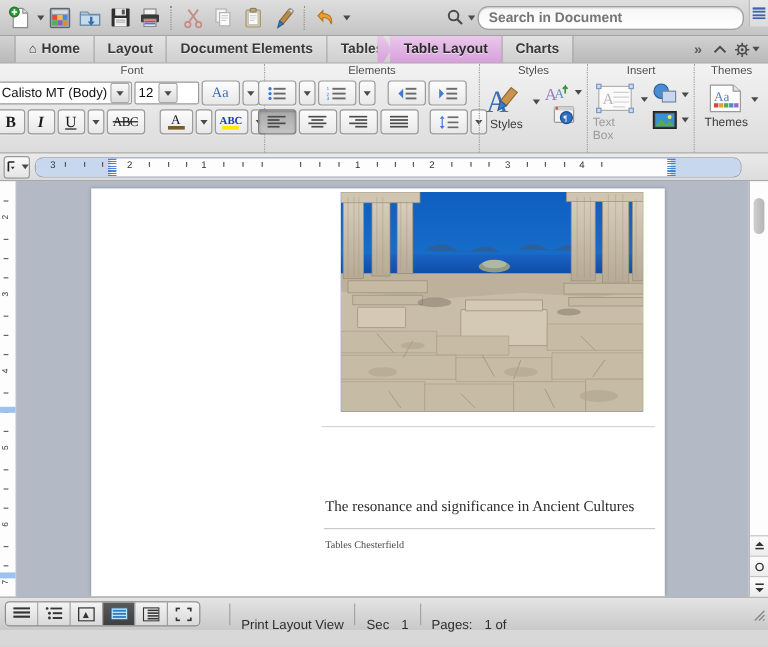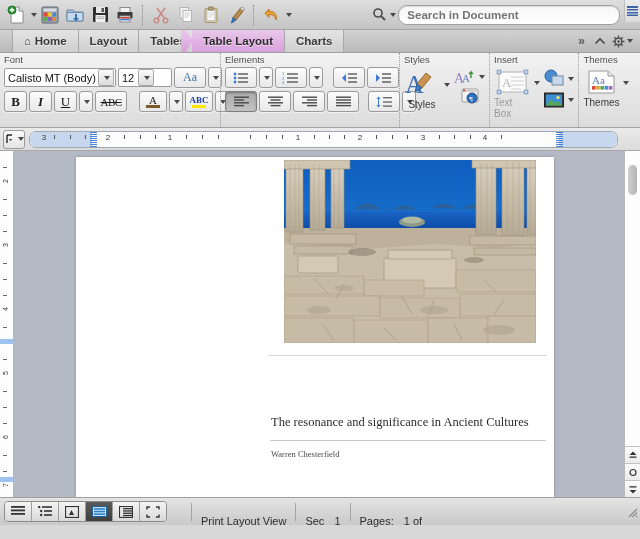--- a/index.html
+++ b/index.html
@@ -89,21 +89,21 @@
   .tab.preactive{border-right:none;padding-right:6px;}
   .home-ico{font-size:11px;}
   .tabright{margin-left:auto;display:flex;align-items:center;gap:6px;padding:0 7px;color:#4a4a4a;}
   .tabright .gg{display:flex;align-items:center;gap:1px;}
 
   
   .ribbon{
     height:74px;background:linear-gradient(#f2f2f2,#dcdcdc);
     border-bottom:1px solid #a3a3a3;display:flex;
   }
-  .grp{display:flex;flex-direction:column;align-items:flex-start;position:relative;padding:0 4px;}
+  .grp{display:flex;flex-direction:column;align-items:center;position:relative;padding:0 4px;}
   .grp + .grp{border-left:1px dotted #9e9e9e;}
   .grp-title{font-size:9.5px;color:#4c4c4c;height:13px;line-height:13px;text-shadow:0 1px 0 rgba(255,255,255,.7);}
   .grp-body{display:flex;flex-direction:column;gap:3px;padding-top:1px;}
   .row{display:flex;align-items:center;gap:2px;}
 
   .ctl{
     height:19px;background:linear-gradient(#fcfcfc,#e8e8e8);
     border:1px solid #9b9b9b;border-radius:3px;
     display:flex;align-items:center;justify-content:center;
     box-shadow:0 1px 0 rgba(255,255,255,.5);
@@ -351,20 +351,23 @@
     </div>
   </div>
 
   <div class="tabbar">
     <div class="tab first">
       <span class="home-ico">⌂</span>
       <span>Home</span>
     </div>
     <div class="tab">
       <span>Layout</span>
+    </div>
+    <div class="tab">
+      <span>Document Elements</span>
     </div>
     <div class="tab preactive">
       <span>Tables</span>
     </div>
     <div class="tab active">
       <span>Table Layout</span>
     </div>
     <div class="tab">
       <span>Charts</span>
     </div>
@@ -797,21 +800,21 @@
               <ellipse cx="78" cy="92" rx="14" ry="4"></ellipse>
                 <ellipse cx="190" cy="100" rx="10" ry="3"></ellipse>
             </g>
           </svg>
         </div>
 
         <div class="hr-thin"></div>
 
         <div class="docsub">The resonance and significance in Ancient Cultures</div>
         <div class="hr-rule"></div>
-        <div class="docauthor">Warren Chesterfield</div>
+        <div class="docauthor">Tables Chesterfield</div>
       </div>
     </div>
 
     <div class="vscroll">
       <div class="vthumb"></div>
       <div class="navbtns">
         <div class="navbtn">
           <svg width="10" height="9" viewBox="0 0 10 9">
             <path d="M5 0.5L8.5 4H1.5z" fill="#333"></path>
               <rect x="1.5" y="5.5" width="7" height="1.3" fill="#333"></rect>

